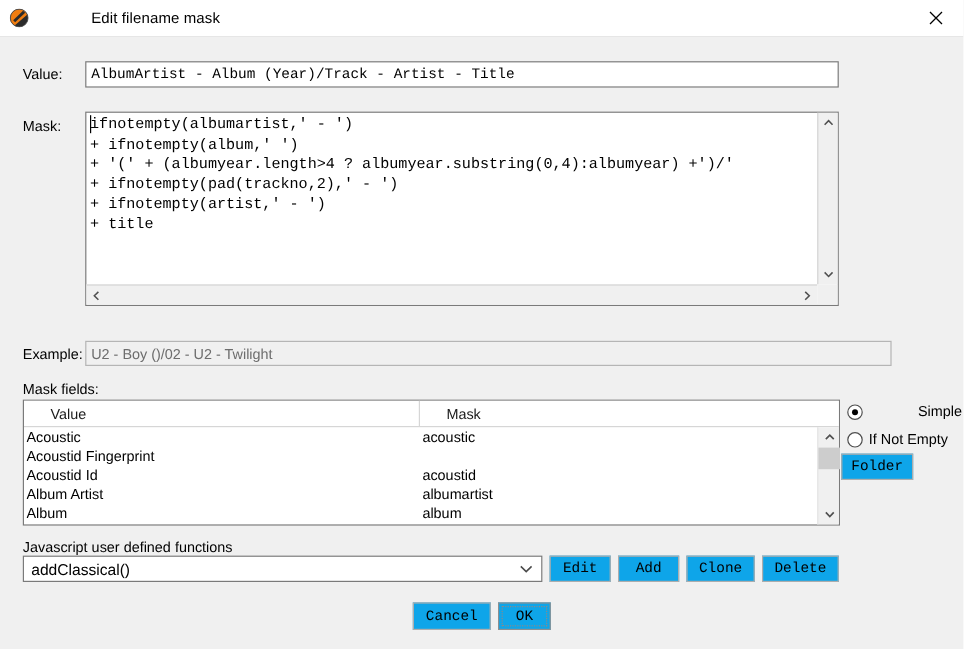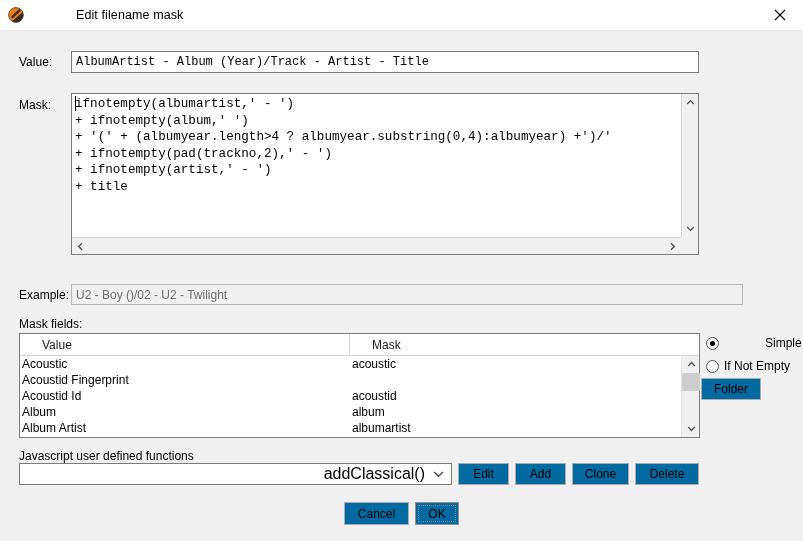--- a/index.html
+++ b/index.html
@@ -245,24 +245,24 @@
     position: absolute;
     left: 3px; top: 3px;
     width: 5px; height: 5px;
     border-radius: 50%;
     background: #000;
   }
 
   
   .btn {
     position: absolute;
-    background: #0369a1;
+    background: #0ea5e9;
     border: 1px solid #adadad;
     box-sizing: border-box;
-    font-family: Liberation Sans, sans-serif;
+    font-family: Liberation Mono, monospace;
     font-size: 12px;
     color: #000;
     display: flex;
     align-items: center;
     justify-content: center;
     cursor: default;
     white-space: nowrap;
   }
   .btn.focus {
     border: 1px solid #8f8f8f;
@@ -277,26 +277,25 @@
     width: 433px; height: 22px;
     background: #ffffff;
     border: 1px solid #7a7a7a;
     box-sizing: border-box;
     display: flex;
     align-items: center;
     cursor: default;
   }
   .combo-value {
     padding-left: 6px;
-    font-size: 16px;
+    font-size: 13px;
     color: #000;
     flex: 1 1 auto;
     overflow: hidden;
     white-space: nowrap;
-    text-align: right;
   }
   .combo-arrow {
     width: 26px;
     height: 100%;
     display: flex;
     align-items: center;
     justify-content: center;
     color: #4a4a4a;
     flex: 0 0 auto;
   }
@@ -382,26 +381,26 @@
         <span class="lcell-mask">acoustic</span>
       </div>
       <div class="lrow">
         <span class="lcell-value">Acoustid Fingerprint</span>
       </div>
       <div class="lrow">
         <span class="lcell-value">Acoustid Id</span>
         <span class="lcell-mask">acoustid</span>
       </div>
       <div class="lrow">
+        <span class="lcell-value">Album Artist</span>
+        <span class="lcell-mask">albumartist</span>
+      </div>
+      <div class="lrow">
         <span class="lcell-value">Album</span>
         <span class="lcell-mask">album</span>
-      </div>
-      <div class="lrow">
-        <span class="lcell-value">Album Artist</span>
-        <span class="lcell-mask">albumartist</span>
       </div>
     </div>
 
     <div class="list-vscroll">
       <div class="sb-arrow" style="top:0; width:18px;">
         <svg width="9" height="9" viewBox="0 0 9 9">
             <path d="M1.2 6 L4.5 2.6 L7.8 6" stroke="#505050" stroke-width="1.4" fill="none"></path>
           </svg>
       </div>
       <div class="sb-thumb" style="left:0; top:17px; width:18px; height:18px;"></div>

